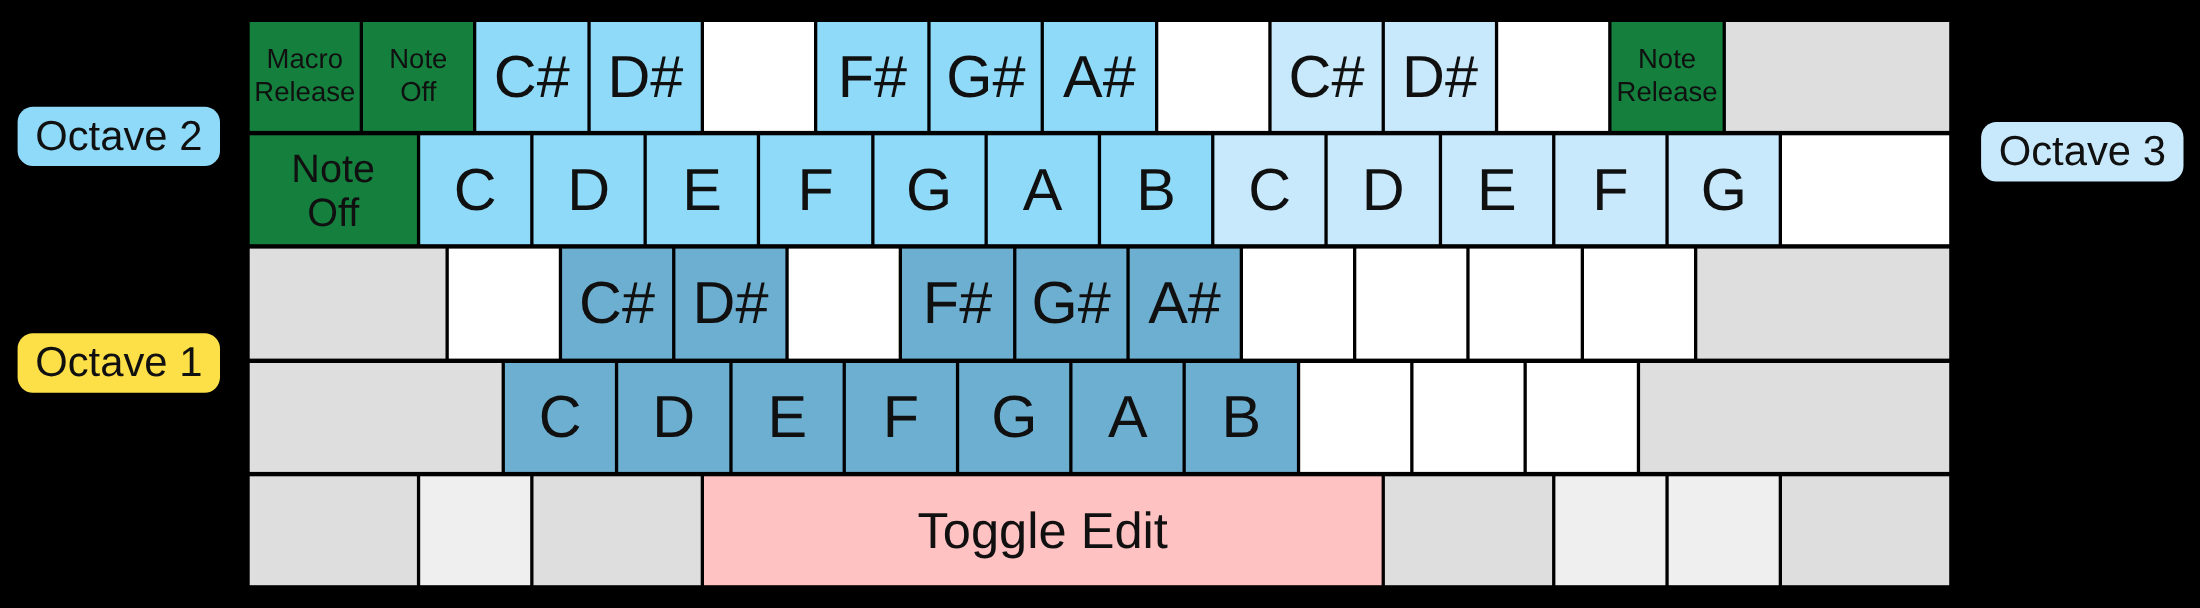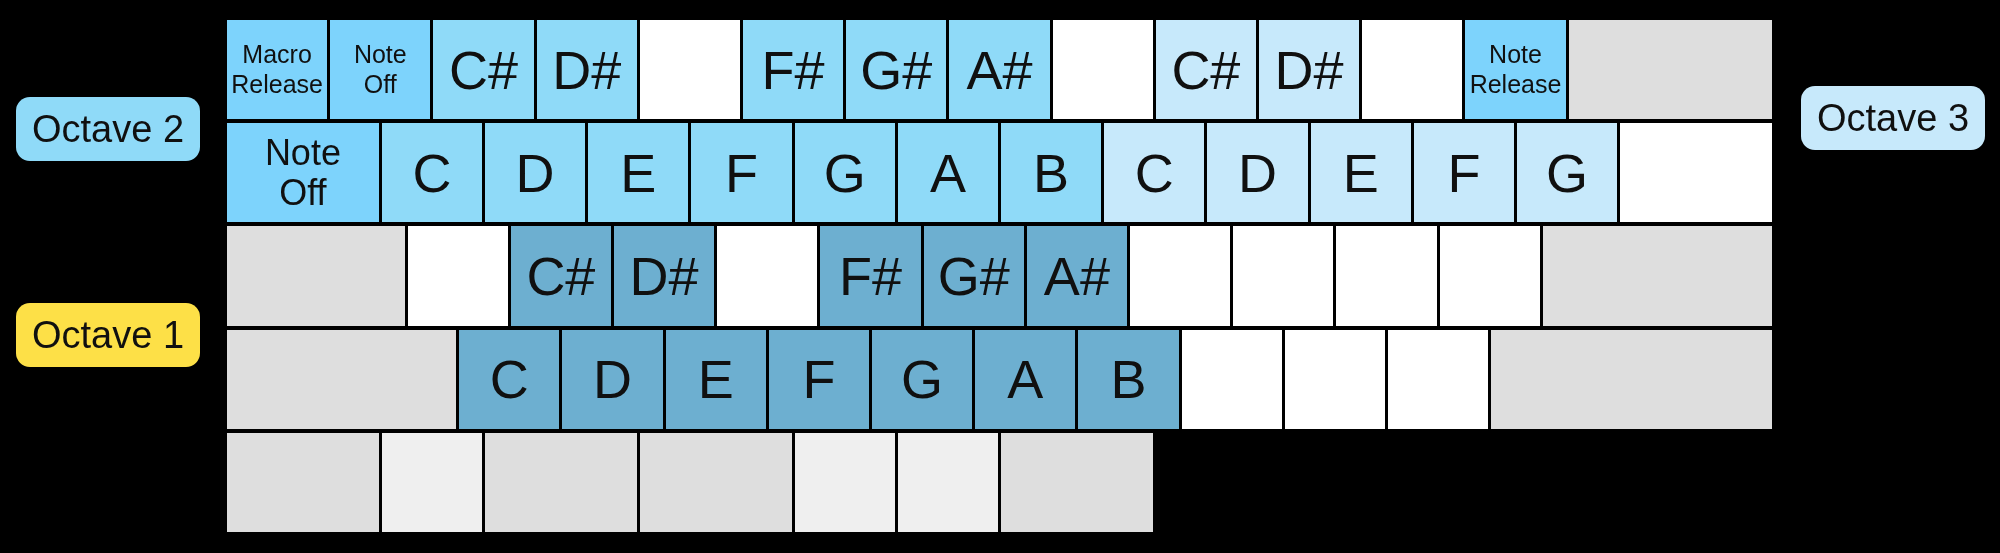--- a/index.html
+++ b/index.html
@@ -18,40 +18,40 @@
     gap:4px 3px;
   }
   .key{
     display:flex;align-items:center;justify-content:center;
     text-align:center;white-space:pre-line;color:#101010;
     overflow:hidden;
   }
   .s4{grid-column:span 4}.s6{grid-column:span 6}.s7{grid-column:span 7}
   .s8{grid-column:span 8}.s9{grid-column:span 9}.s11{grid-column:span 11}
   .s24{grid-column:span 24}
-  .yellow{background:#7dd3fc}
+  .yellow{background:#15803d}
   .blue2{background:#8FDAF8}
   .blue3{background:#C7E9FB}
   .blue1{background:#6DAFD0}
   .white{background:#FFFFFF}
   .gray{background:#DEDEDE}
   .graylight{background:#EFEFEF}
   .pink{background:#FFC2C3}
   .sm{font-size:25px;line-height:1.18}
   .md{font-size:36px;line-height:1.10}
   .lg{font-size:54px;line-height:1}
   .xl{font-size:46px;line-height:1}
   .pill{
-    position:absolute;height:64px;border-radius:14px;
+    position:absolute;height:54px;border-radius:14px;
     display:flex;align-items:center;justify-content:center;
     font-size:38px;color:#101010;text-align:right;
   }
   .pill-oct2{left:16px;top:97px;width:184px;background:#8FDAF8}
   .pill-oct1{left:16px;top:303px;width:184px;background:#fde047}
-  .pill-oct3{left:1801px;top:86px;width:184px;background:#C7E9FB}
+  .pill-oct3{left:1801px;top:111px;width:184px;background:#C7E9FB}
 </style>
 </head>
 <body>
 
 <div>
 
   <div class="pill pill-oct2">Octave 2</div>
   <div class="pill pill-oct1">Octave 1</div>
   <div class="pill pill-oct3">Octave 3</div>
 
@@ -114,19 +114,20 @@
     <div class="key s4 blue1 lg">A</div>
     <div class="key s4 blue1 lg">B</div>
     <div class="key s4 white"></div>
     <div class="key s4 white"></div>
     <div class="key s4 white"></div>
     <div class="key s11 gray"></div>
 
     <div class="key s6 gray"></div>
     <div class="key s4 graylight"></div>
     <div class="key s6 gray"></div>
+    <div class="key s24 pink xl">Toggle Edit</div>
     <div class="key s6 gray"></div>
     <div class="key s4 graylight"></div>
     <div class="key s4 graylight"></div>
     <div class="key s6 gray"></div>
 
   </div>
 </div>
 
 </body></html>

